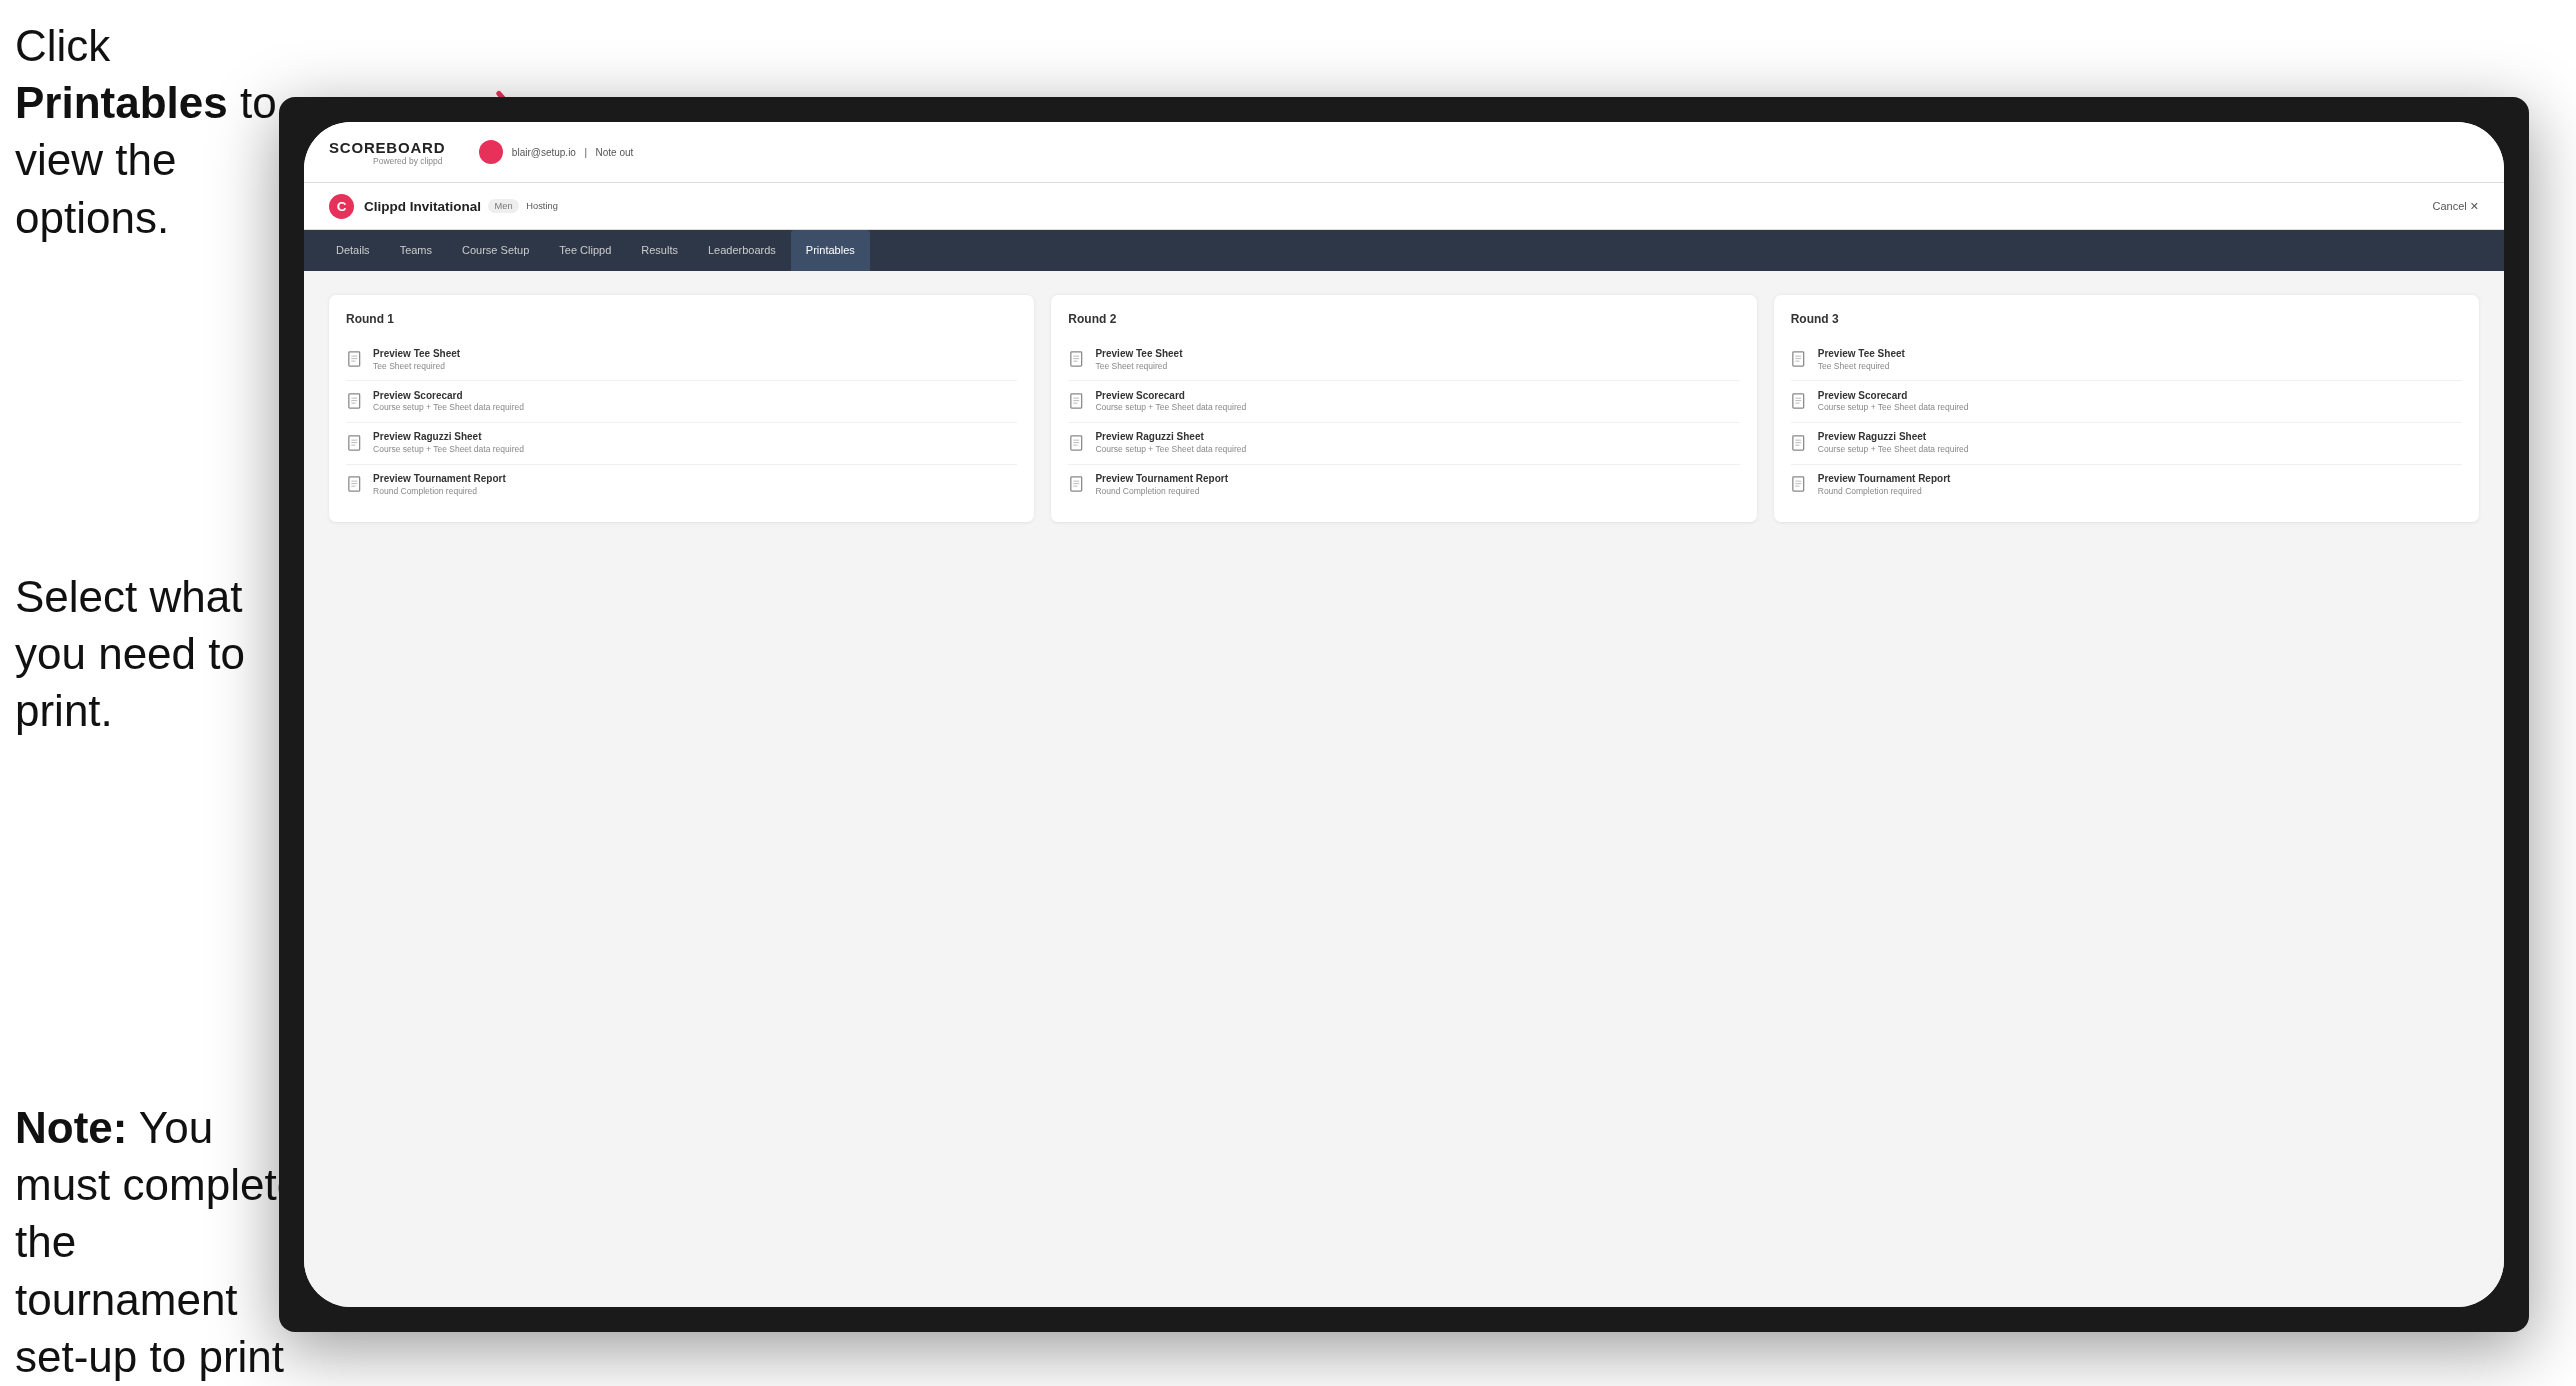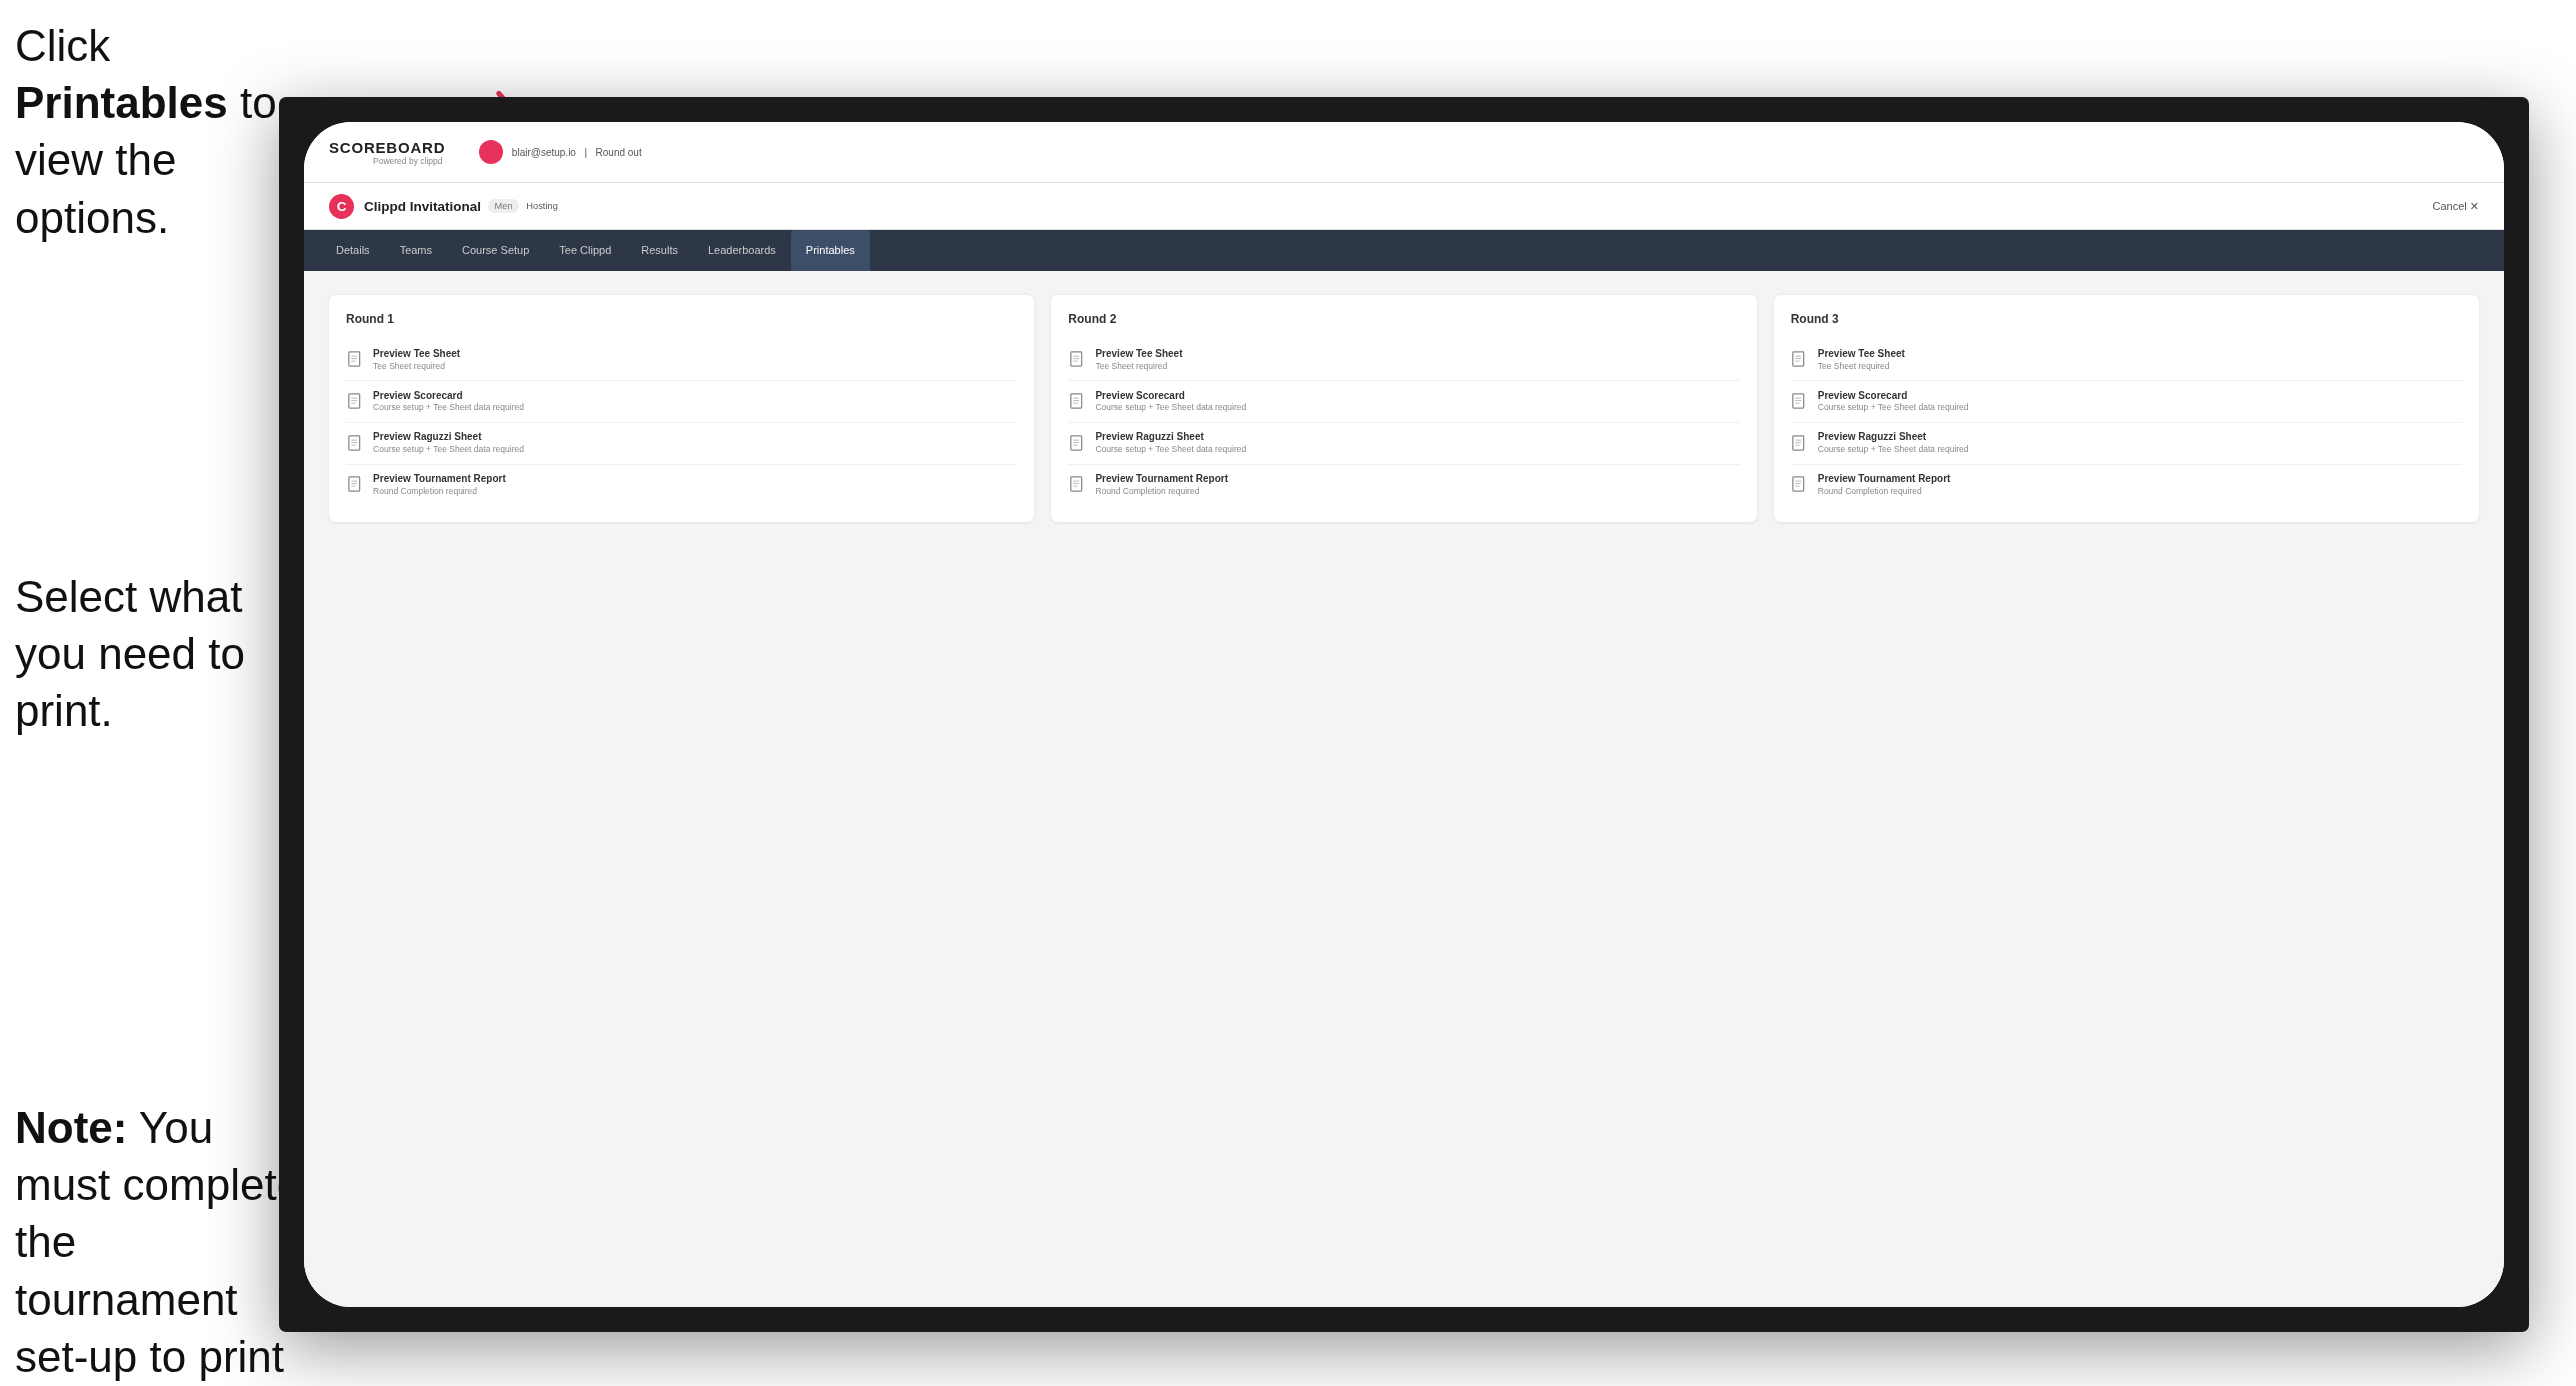--- a/index.html
+++ b/index.html
@@ -45,21 +45,21 @@
     }
 
     
     .tablet-frame {
       position: absolute;
       top: 97px;
       left: 279px;
       width: 2250px;
       height: 1235px;
       background: #1a1a1a;
-      border-radius: 7px;
+      border-radius: 16px;
       padding: 25px;
       box-shadow: 0 17px 68px rgba(0,0,0,0.4);
     }
 
     .tablet-screen {
       width: 100%;
       height: 100%;
       background: #f4f4f4;
       border-radius: 47px;
       overflow: hidden;
@@ -326,21 +326,21 @@
 
     <div class="top-nav">
       <div class="logo-area">
         <span class="logo-title">SCOREBOARD</span>
         <span class="logo-sub">Powered by clippd</span>
       </div>
       <div class="nav-right">
         <span class="user-avatar"></span>
         <span>blair@setup.io</span>
         <span> | </span>
-        <span style="cursor:pointer;">Round out</span>
+        <span style="cursor:pointer;">Note out</span>
       </div>
     </div>
 
     <div class="tournament-header">
       <div class="tournament-logo">C</div>
       <span class="tournament-name">Clippd Invitational</span>
       <span class="tournament-badge">Men</span>
       <span class="tournament-status">Hosting</span>
       <span class="cancel-btn">Cancel ✕</span>
     </div>

